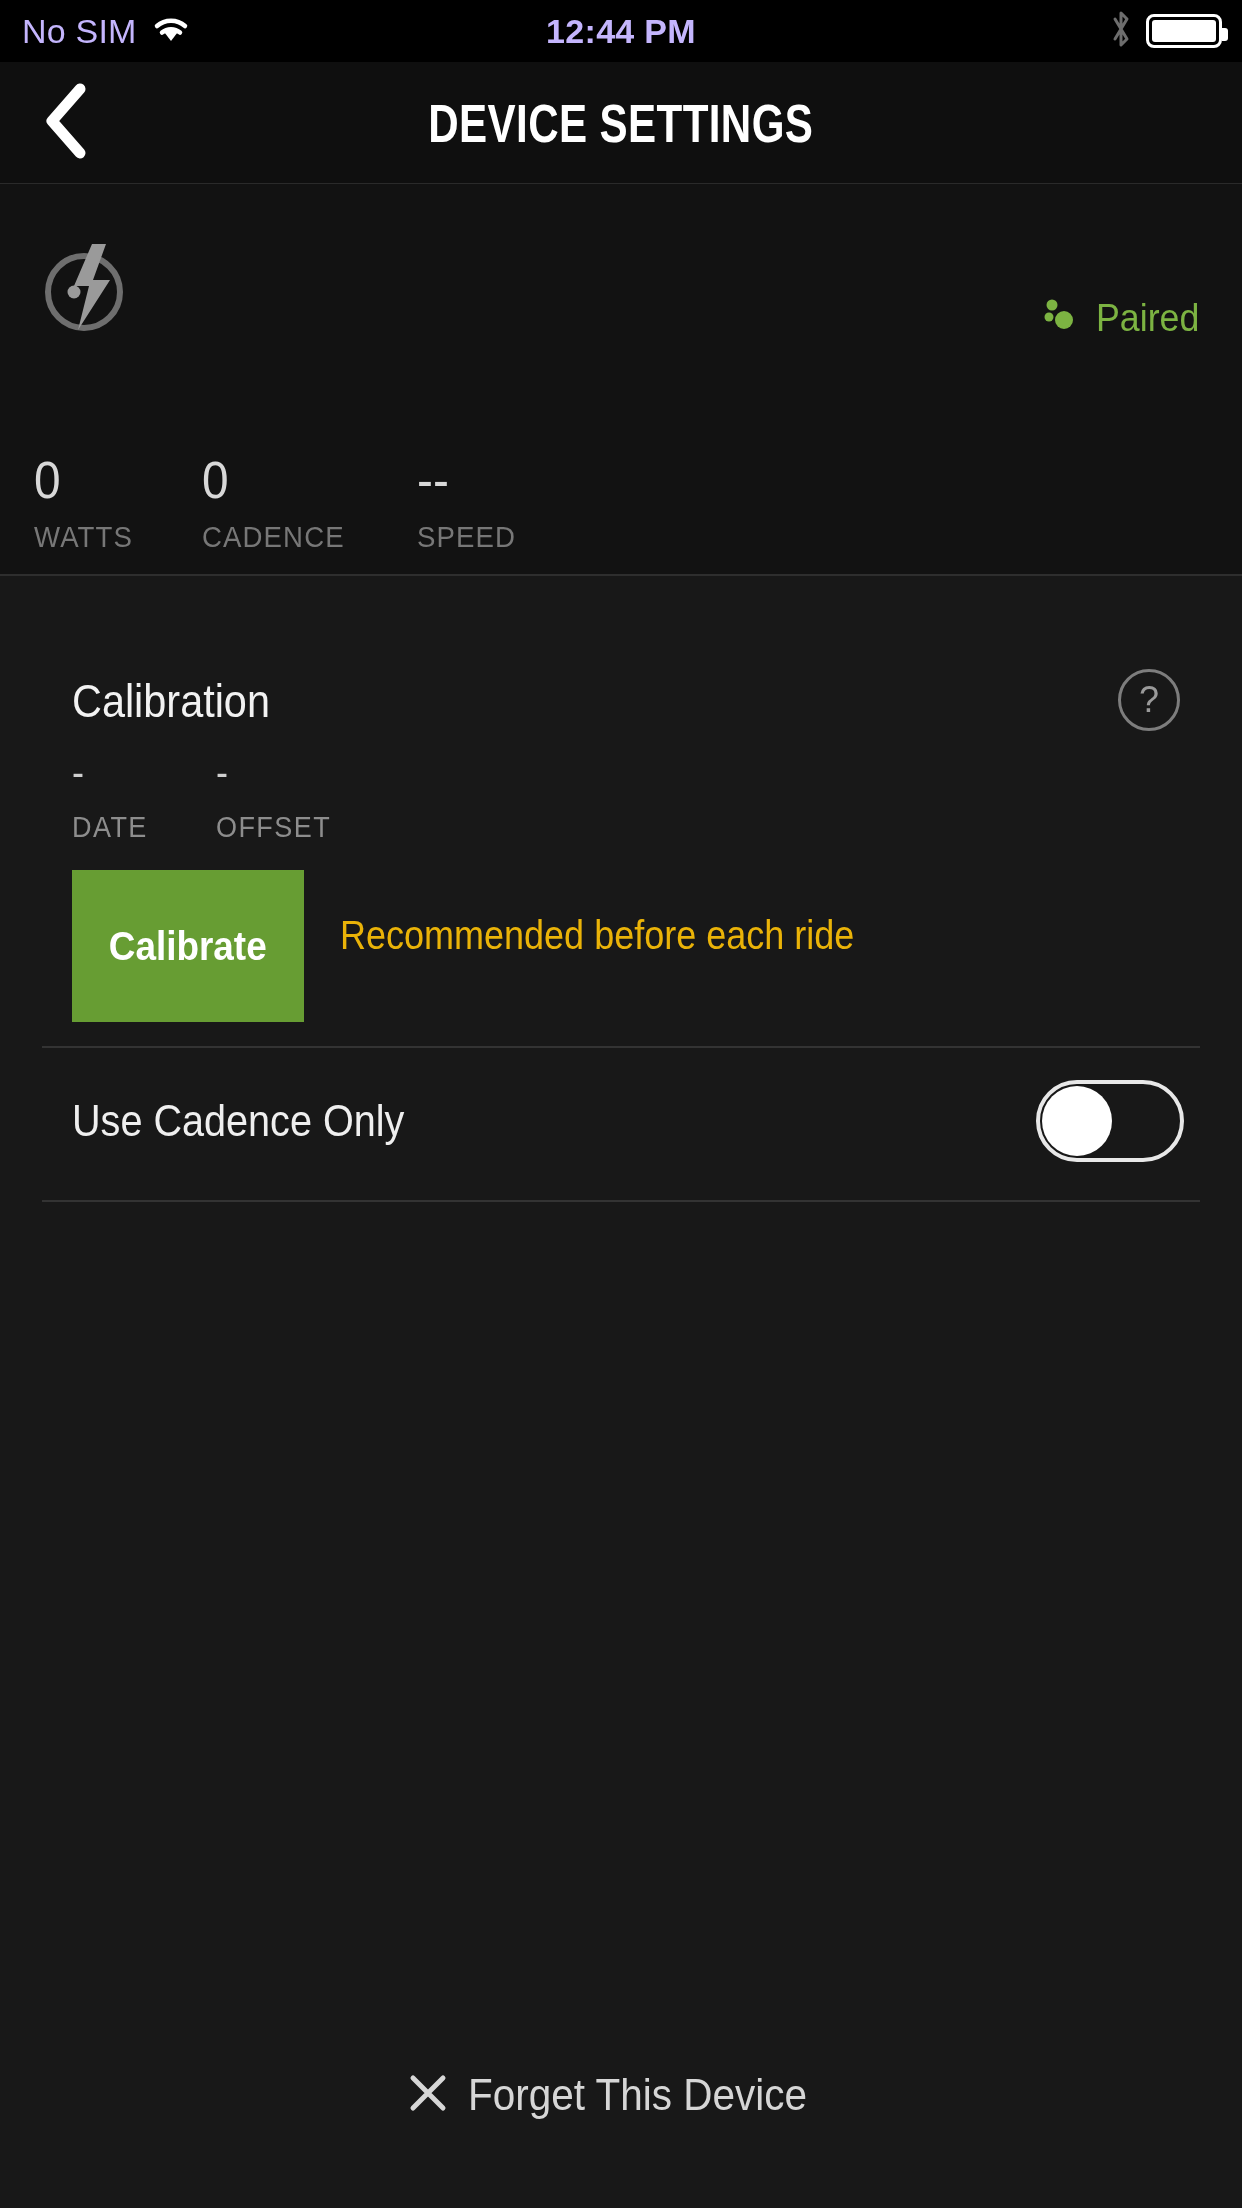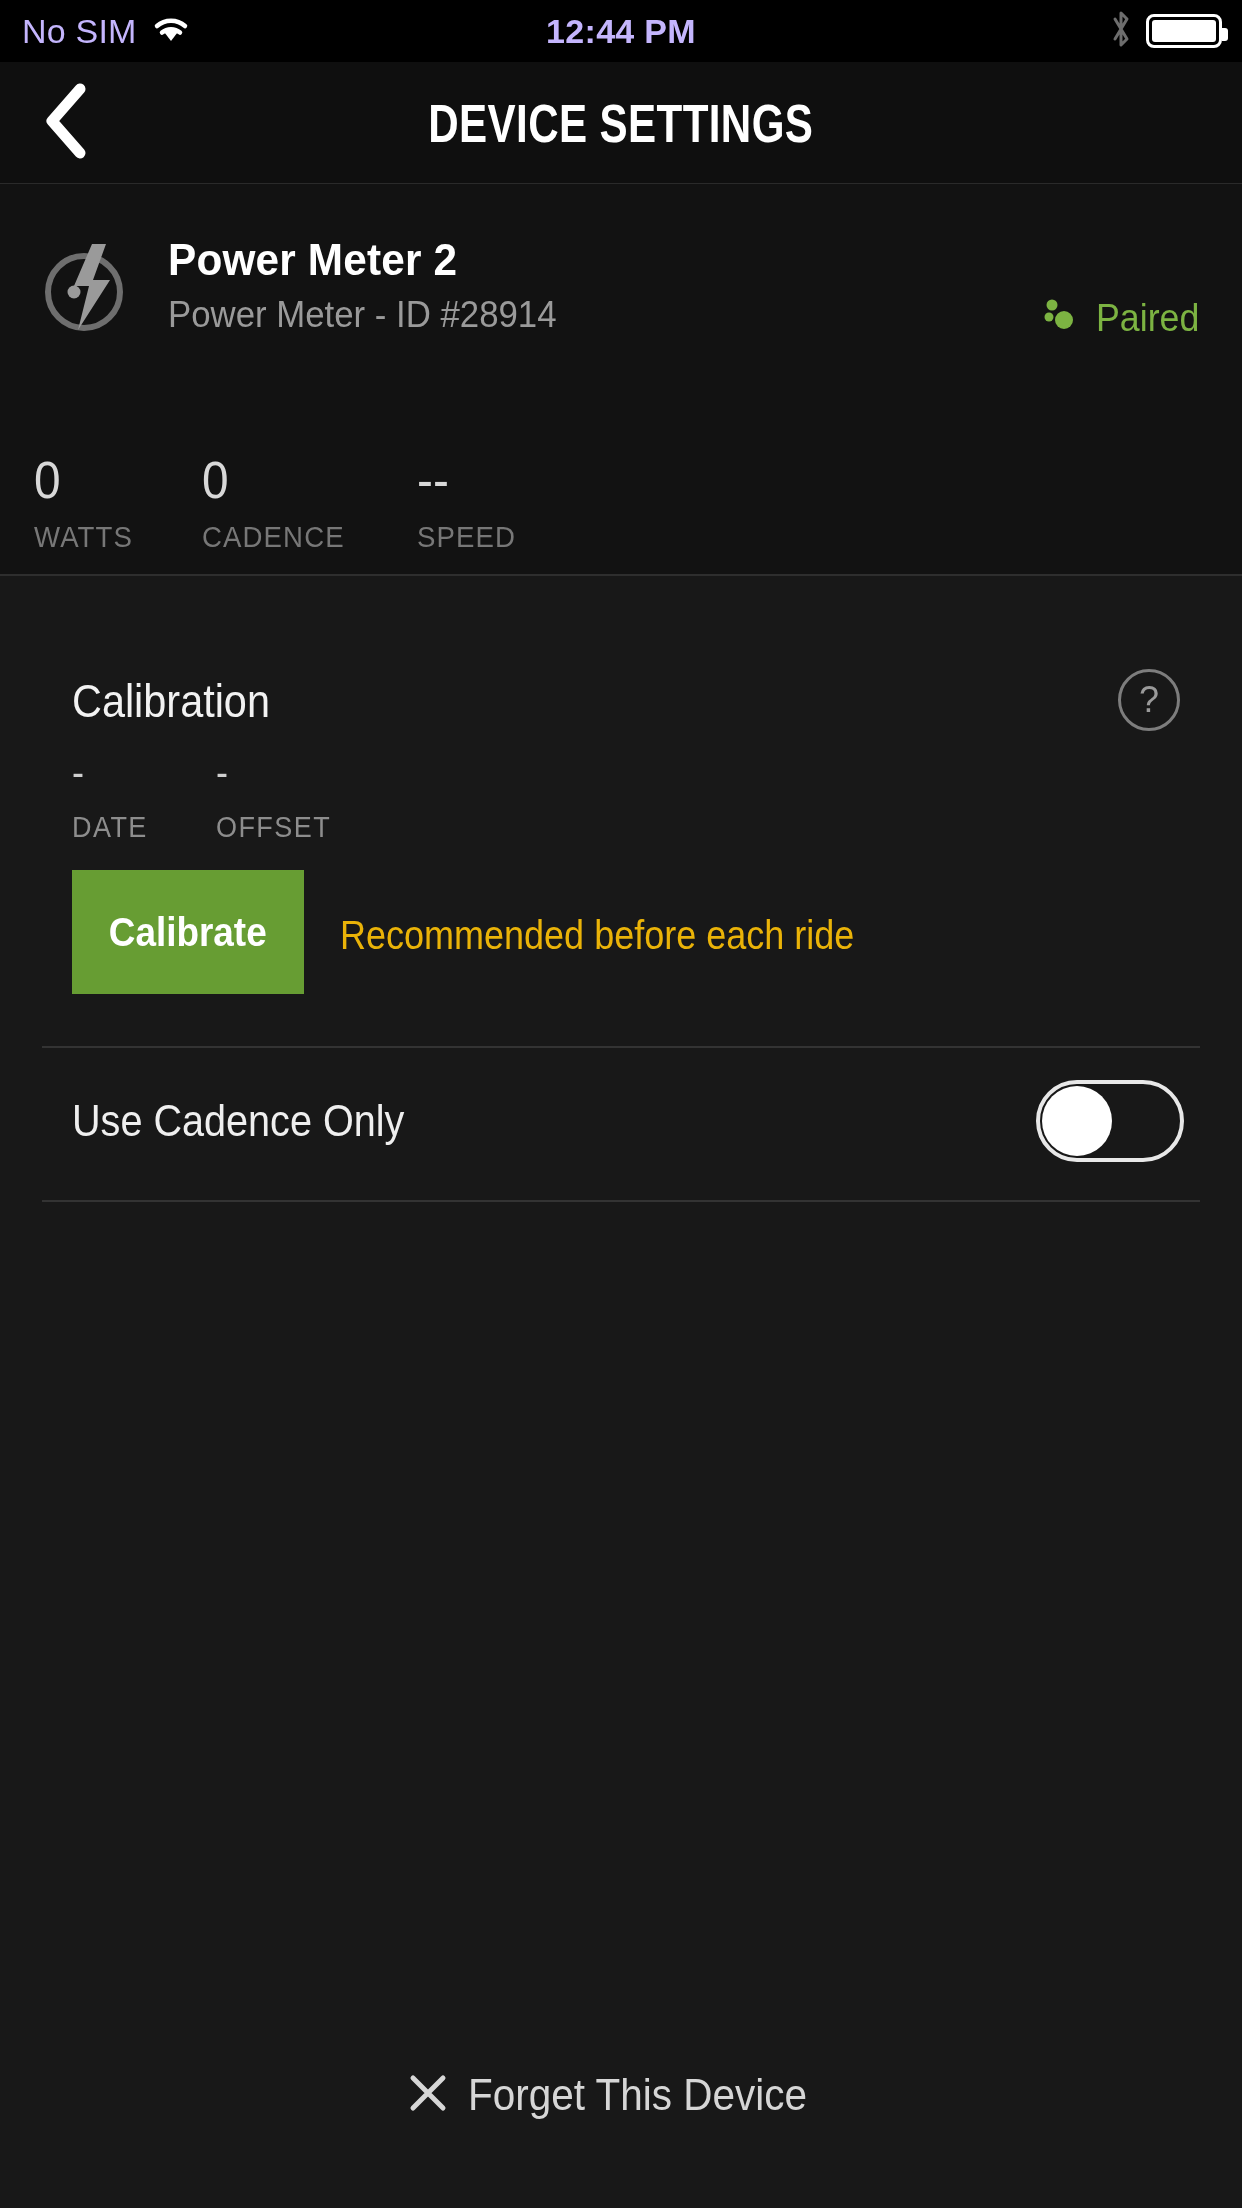--- a/index.html
+++ b/index.html
@@ -96,21 +96,21 @@
 
   .calib-stats { position:absolute; top:176px; left:72px; display:flex; }
   .cstat { margin-right:60px; }
   .cstat-val { color:#cfcfcf; font-size:40px; font-weight:300; line-height:1;
                transform:scaleX(.9); transform-origin:left center; }
   .cstat-lbl { color:#8d8d8d; font-size:30px; letter-spacing:1.6px; margin-top:18px;
                transform:scaleX(.9); transform-origin:left center; }
 
   .calib-action { position:absolute; top:294px; left:72px; width:1100px; height:130px; }
   .calib-btn {
-    width:232px; height:124px; background:#679d33; border:0; cursor:pointer;
+    width:232px; height:152px; background:#679d33; border:0; cursor:pointer;
     display:flex; align-items:center; justify-content:center;
   }
   .calib-btn-lbl { color:#fff; font-size:41px; font-weight:700;
                    transform:scaleX(.9); transform-origin:center; white-space:nowrap; }
   .calib-hint {
     position:absolute; left:268px; top:50%; transform:translateY(-50%);
     color:#eab308; font-size:40px; white-space:nowrap;
   }
   .calib-hint span { display:inline-block; transform:scaleX(.9); transform-origin:left center; }
 
@@ -192,24 +192,20 @@
   <div class="summary">
 
     <div class="dev-row">
       <span class="dev-icon">
         <svg width="92" height="92" viewBox="0 0 92 92">
           <circle cx="46" cy="50" r="36" stroke="#6e6e6e" stroke-width="6" fill="none"></circle>
           <circle cx="36" cy="50" r="6.5" fill="#9a9a9a"></circle>
           <path d="M54 2 L36 44 L51 44 L40 88 L72 38 L55 38 L68 2 Z" fill="#9a9a9a"></path>
         </svg>
       </span>
-      <div class="dev-text">
-        <div class="dev-name">Power Meter 2</div>
-        <div class="dev-sub">Power Meter - ID #28914</div>
-      </div>
       <div class="paired">
         <span>
           <svg width="40" height="40" viewBox="0 0 40 40">
             <circle cx="12" cy="9" r="5.5" fill="#7cb342"></circle>
             <circle cx="9" cy="21" r="4.5" fill="#7cb342"></circle>
             <circle cx="24" cy="24" r="9" fill="#7cb342"></circle>
           </svg>
         </span>
         <span class="paired-label">Paired</span>
       </div>

